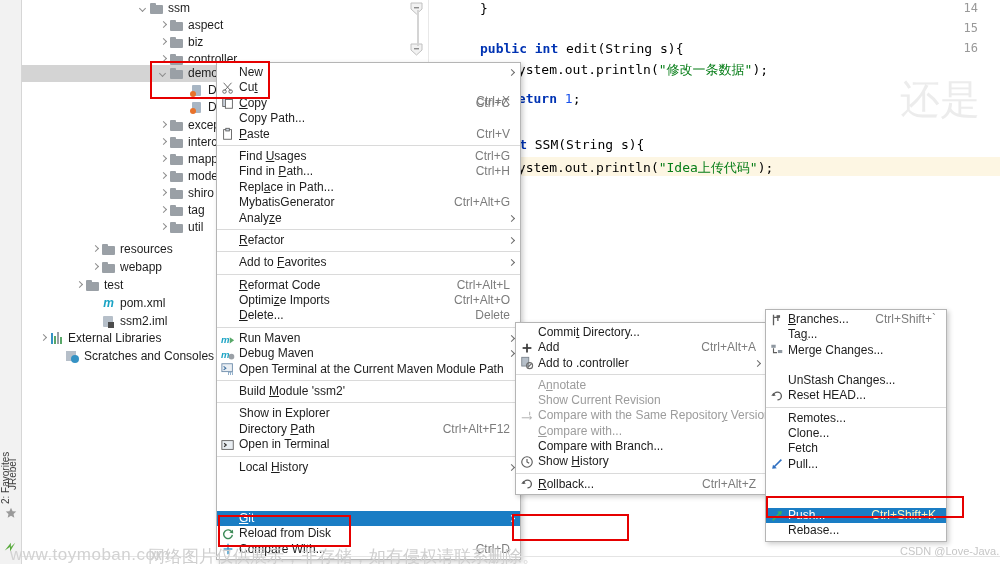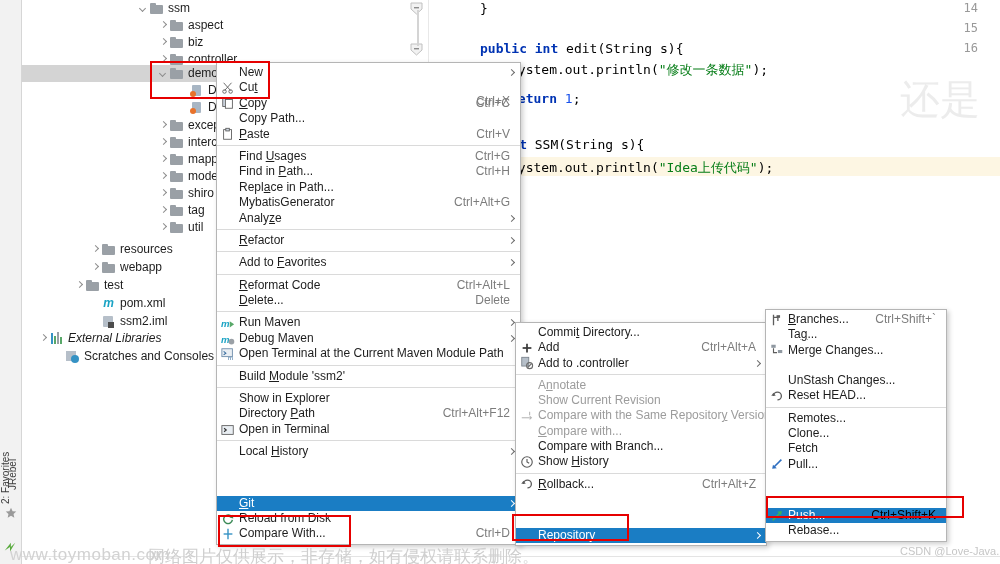--- a/index.html
+++ b/index.html
@@ -114,21 +114,21 @@
   .mi {
     position:relative; display:flex; align-items:center;
     height:19px; padding:0 0 0 0; white-space:nowrap;
     font-size:12px; color:#1d1d1d; cursor:default;
   }
   .mi.sel { background:#1a7dc4; color:#ffffff;margin-top:36px; }
   .mi.disabled { color:#9c9c9c; }
   .mi-icon { width:22px; height:19px; flex:0 0 22px; position:relative; }
   .mi-label { flex:1 1 auto; padding-right:14px; line-height:19px; }
   .mi-accel { color:#7c7c7c; font-size:12px; padding-right:10px; line-height:19px; }
-  .mi.sel .mi-accel { color:#000000; }
+  .mi.sel .mi-accel { color:#fef9c3; }
   .mi-sub { position:absolute; right:5px; top:5px; width:6px; height:8px; }
   .mi-sub::before {
     content:''; position:absolute; left:0; top:1px; width:4px; height:4px;
     border-right:1.3px solid #6c6c6c; border-top:1.3px solid #6c6c6c; transform: rotate(45deg);
   }
   .mi.sel .mi-sub::before { border-color:#ffffff; }
   .sep { height:1px; background:#dadada; margin:3px 0; }
   .und { text-decoration: underline; text-underline-offset: 1px; }
 
   
@@ -275,21 +275,21 @@
         <div class="arrow"></div>
         <div class="ic ic-maven">m</div>
         <span class="tree-label">pom.xml</span>
       </div>
       <div class="tree-row" style="top: 313px;">
         <div style="width: 68px; flex: 0 0 68px;"></div>
         <div class="arrow"></div>
         <div class="ic ic-iml"></div>
         <span class="tree-label">ssm2.iml</span>
       </div>
-      <div class="tree-row" style="top: 330px; font-style: italic;">
+      <div class="tree-row" style="top: 330px;">
         <div style="width: 16px; flex: 0 0 16px;"></div>
         <div class="arrow closed"></div>
         <div class="ic ic-lib">
           <span style="left:2px;height:11px;background:#3592c4"></span>
           <span style="left:5px;height:8px;background:#59a869"></span>
           <span style="left:8px;height:12px;background:#9aa0a6"></span>
           <span style="left:11px;height:7px;background:#59a869"></span>
         </div>
         <span class="tree-label">External Libraries</span>
       </div>
@@ -410,20 +410,25 @@
         <span class="mi-sub" style="top: 4px;"></span>
       </div>
       <div class="sep"></div>
       <div class="mi" style="height: 15.4px;">
         <span class="mi-icon"></span>
         <span class="mi-label" style="line-height: 15.4px;"><span class="und">R</span>eformat Code</span>
         <span class="mi-accel" style="line-height: 15.4px;">Ctrl+Alt+L</span>
       </div>
       <div class="mi" style="height: 15.4px;">
         <span class="mi-icon"></span>
+        <span class="mi-label" style="line-height: 15.4px;">Optimi<span class="und">z</span>e Imports</span>
+        <span class="mi-accel" style="line-height: 15.4px;">Ctrl+Alt+O</span>
+      </div>
+      <div class="mi" style="height: 15.4px;">
+        <span class="mi-icon"></span>
         <span class="mi-label" style="line-height: 15.4px;"><span class="und">D</span>elete...</span>
         <span class="mi-accel" style="line-height: 15.4px;">Delete</span>
       </div>
       <div class="sep"></div>
       <div class="mi" style="height: 15.4px;">
         <span class="mi-icon" style="display: flex; align-items: center; justify-content: center;">
           <svg viewBox="0 0 16 16" width="14" height="14">
             <text x="0" y="12" font-size="11" font-style="italic" font-weight="bold" fill="#1aa3c4" font-family="Liberation Sans">m</text>
             <polygon points="10,6 15,9.5 10,13" fill="#59a869"></polygon>
           </svg>
@@ -572,25 +577,20 @@
       <div class="sep"></div>
       <div class="mi" style="height: 15.3px;">
         <span class="mi-icon" style="display: flex; align-items: center; justify-content: center;">
           <svg viewBox="0 0 16 16" width="14" height="14">
             <path d="M4 8 A4.5 4.5 0 1 1 8.5 12.5" fill="none" stroke="#5c5c5c" stroke-width="1.5"></path>
             <polygon points="1.4,7.6 6.6,7.6 4,4.2" fill="#5c5c5c"></polygon>
           </svg>
         </span>
         <span class="mi-label" style="line-height: 15.3px;"><span class="und">R</span>ollback...</span>
         <span class="mi-accel" style="line-height: 15.3px;">Ctrl+Alt+Z</span>
-      </div>
-      <div class="mi sel" style="height: 15.3px;">
-        <span class="mi-icon"></span>
-        <span class="mi-label" style="line-height: 15.3px; padding-right: 16px;"><span class="und">R</span>epository</span>
-        <span class="mi-sub" style="top: 4px;"></span>
       </div>
     </div>
 
   <div class="menu" id="repo-menu" style="left:765px; top:309px; width:182px;">
       <div class="mi" style="height: 15.3px;">
         <span class="mi-icon" style="display: flex; align-items: center; justify-content: center;">
           <svg viewBox="0 0 16 16" width="14" height="14">
             <line x1="4" y1="2" x2="4" y2="14" stroke="#5c5c5c" stroke-width="1.5"></line>
             <path d="M4 5 h5 v4" fill="none" stroke="#5c5c5c" stroke-width="1.5"></path>
             <rect x="7.5" y="2.5" width="4" height="3" fill="#5c5c5c"></rect>

